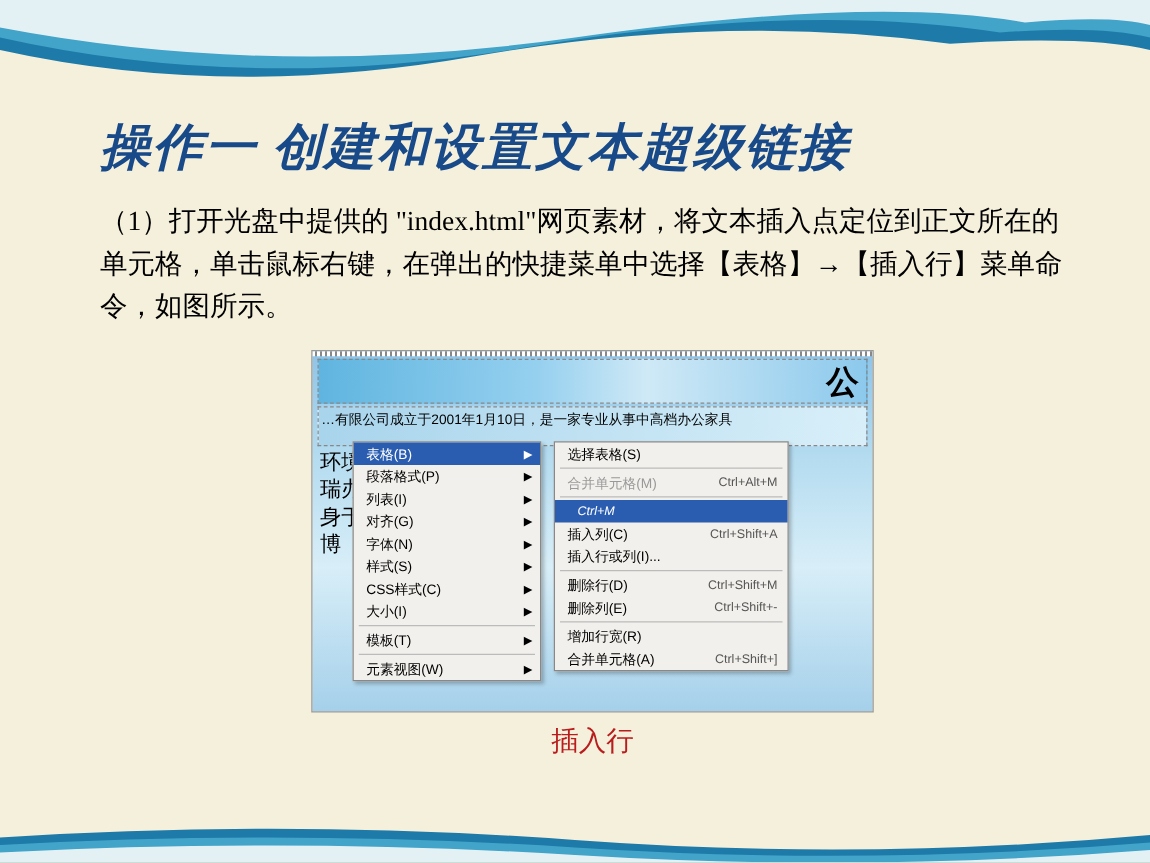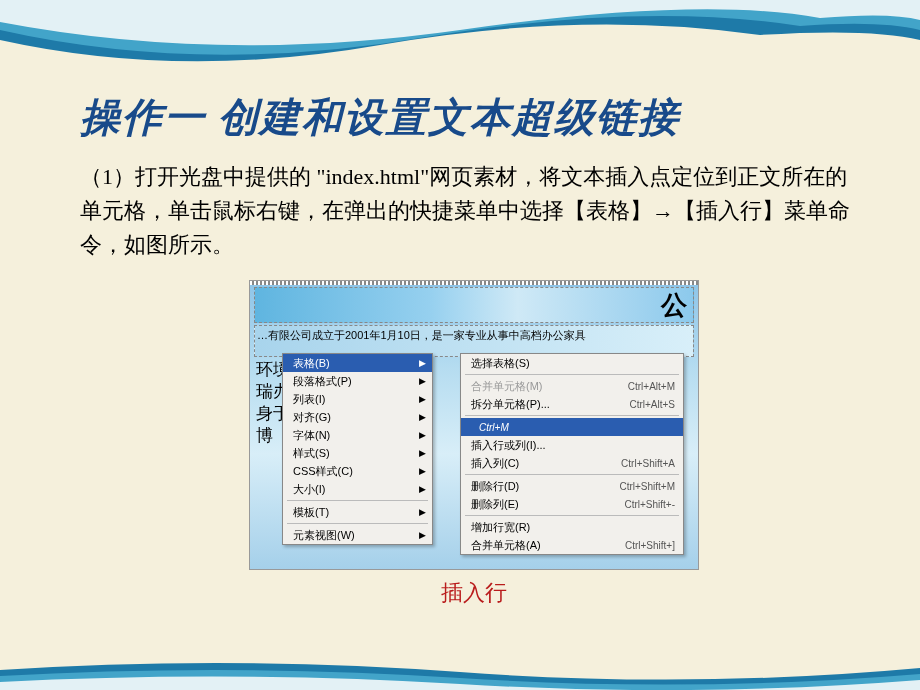--- a/index.html
+++ b/index.html
@@ -105,23 +105,23 @@
       background: #f2f0ec;
       border: 1px solid #888;
       box-shadow: 2px 2px 3px rgba(0,0,0,0.25);
     }
     .menu-left {
       left: 32px;
       top: 72px;
       width: 151px;
     }
     .menu-right {
-      left: 210px;
+      left: 193px;
       top: 72px;
-      width: 224px;
+      width: 188px;
     }
     .menu-item {
       display: flex;
       align-items: center;
       padding: 2px 8px 2px 10px;
       height: 18px;
       color: #000;
       position: relative;
     }
     .menu-item.highlight {
@@ -238,34 +238,30 @@
 
       <div class="menu menu-right">
         <div class="menu-item">
           <span class="menu-label">选择表格(S)</span>
         </div>
         <div class="menu-sep"></div>
         <div class="menu-item disabled">
           <span class="menu-label">合并单元格(M)</span>
           <span class="menu-shortcut">Ctrl+Alt+M</span>
         </div>
-        <div class="menu-item">
-          <span class="menu-label">拆分单元格(P)...</span>
-          <span class="menu-shortcut">Ctrl+Alt+S</span>
-        </div>
         <div class="menu-sep"></div>
         <div class="menu-item highlight">
           <span class="menu-shortcut">Ctrl+M</span>
         </div>
         <div class="menu-item">
-          <span class="menu-label">插入行或列(I)...</span>
-        </div>
-        <div class="menu-item">
           <span class="menu-label">插入列(C)</span>
           <span class="menu-shortcut">Ctrl+Shift+A</span>
+        </div>
+        <div class="menu-item">
+          <span class="menu-label">插入行或列(I)...</span>
         </div>
         <div class="menu-sep"></div>
         <div class="menu-item">
           <span class="menu-label">删除行(D)</span>
           <span class="menu-shortcut">Ctrl+Shift+M</span>
         </div>
         <div class="menu-item">
           <span class="menu-label">删除列(E)</span>
           <span class="menu-shortcut">Ctrl+Shift+-</span>
         </div>

